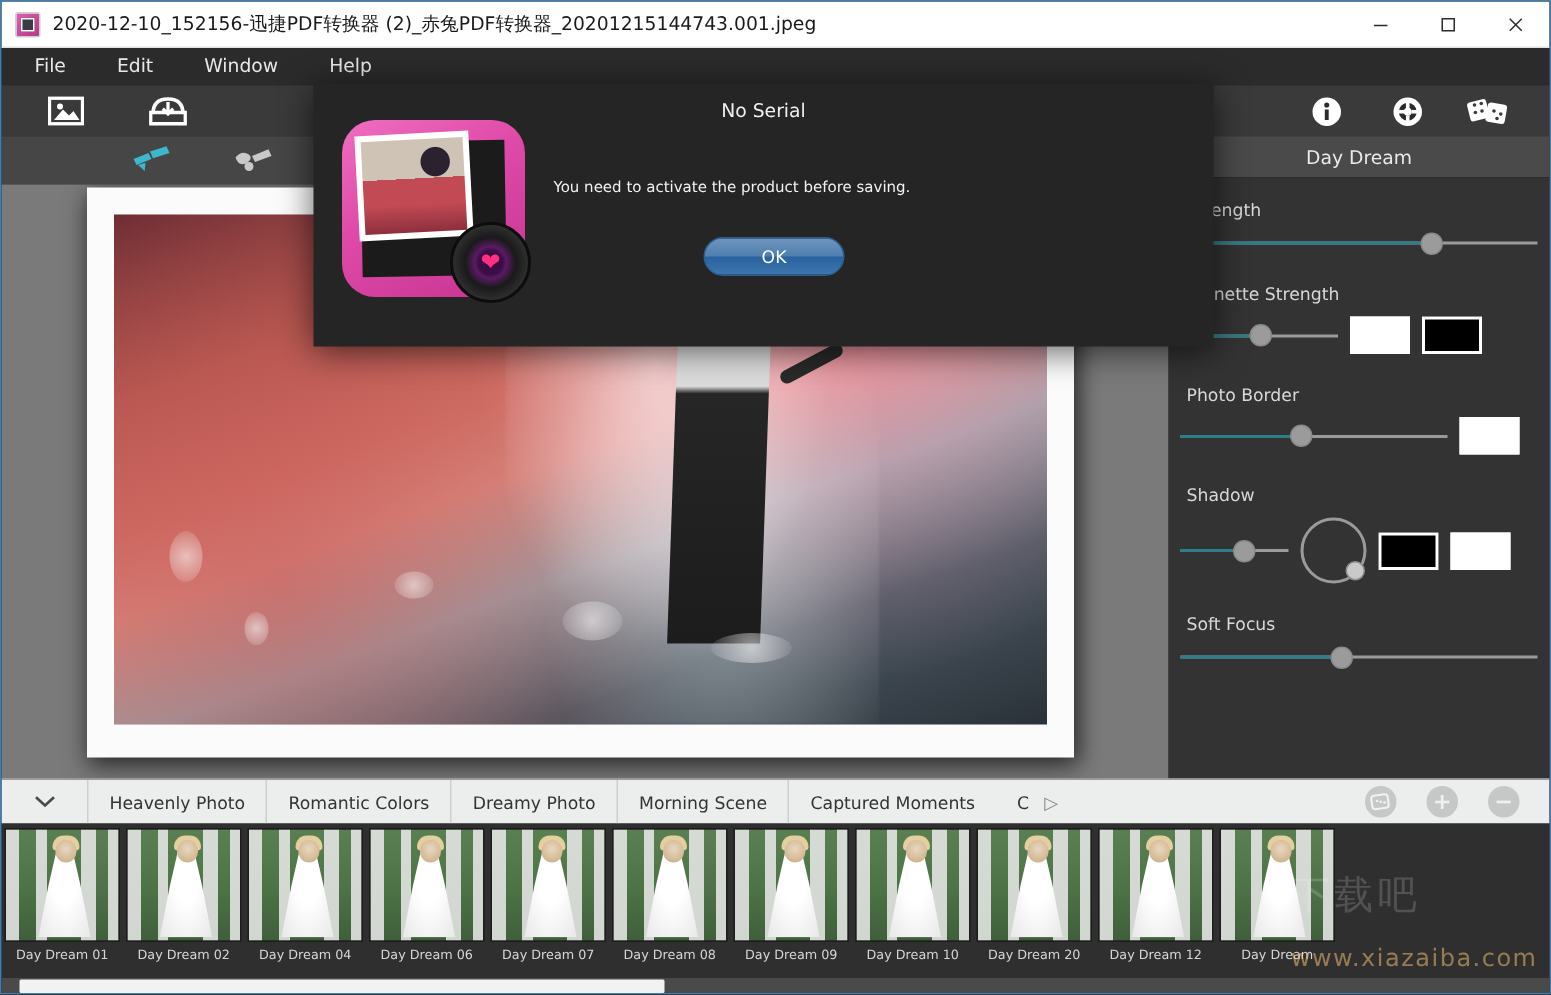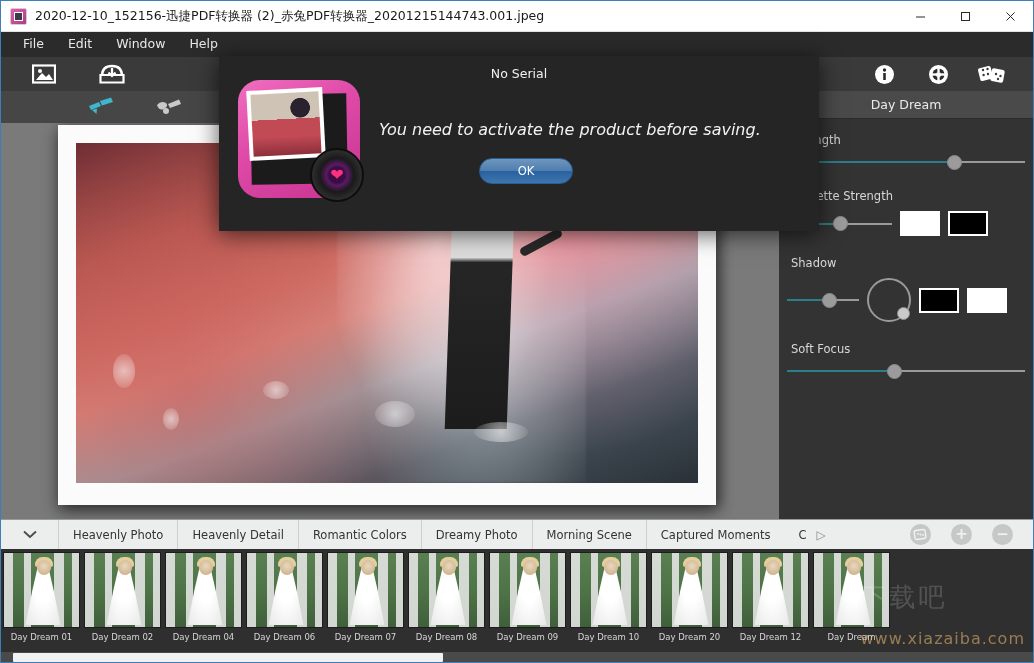--- a/index.html
+++ b/index.html
@@ -38,21 +38,21 @@
   .win-buttons { margin-left:auto; display:flex; height:31px; }
   .win-btn {
     width:45px; height:31px; display:flex; align-items:center; justify-content:center;
     color:#2b2b2b; font-size:13px; line-height:1;
   }
 
   
   .menubar {
     position:absolute; left:0; top:31px; width:1032px; height:25px;
     background:#2b2b2b; display:flex; align-items:center;
-    padding-left:10px; gap:0;
+    padding-left:10px; gap:10px;
   }
   .menu-item {
     font-size:12.5px; color:#e8e8e8; padding:3px 12px; line-height:1;
   }
 
   
   .toolbar {
     position:absolute; left:0; top:56px; width:1032px; height:34px;
     background:#3a3a3a; display:flex; align-items:center;
   }
@@ -227,21 +227,21 @@
   
   .watermark {
     position:absolute; right:8px; bottom:14px; 
     pointer-events:none;
   }
   .wm-big { font-size:26px; color:rgba(255,255,255,.17); letter-spacing:3px; line-height:1; }
   .wm-small { font-size:16px; color:rgba(255,200,120,.5); letter-spacing:1px; margin-top:19px; }
 
   
   .dialog {
-    position:absolute; left:218px; top:55px; width:600px; height:175px;
+    position:absolute; left:208px; top:55px; width:600px; height:175px;
     background:#252525; box-shadow:0 3px 22px rgba(0,0,0,.65);
     z-index:50;
   }
   .dlg-title {
     height:34px; display:flex; align-items:center; justify-content:center;
     font-size:12.5px; color:#f0f0f0;
   }
   .dlg-body { display:flex; height:118px; }
   .dlg-icon { width:160px; display:flex; align-items:flex-start; justify-content:center; }
   .icon-art {
@@ -269,21 +269,21 @@
     border-radius:50%;
     background:radial-gradient(circle at 50% 50%, #3a0d44 0 22%, #5a1a63 30%, #1a1a1a 48%, #2e2e2e 70%, #111 100%);
     border:2px solid #0d0d0d;
     display:flex; align-items:center; justify-content:center;
   }
   .icon-art .lens .heart { font-size:16px; color:#ff2f82; line-height:1; }
   .dlg-msg {
     flex:1 1 auto; position:relative;
   }
   .dlg-text {
-    font-size:16px; color:#f2f2f2; padding-top:30px;font-style:italic;
+    font-size:10px; color:#f2f2f2; padding-top:30px;
   }
   .ok-btn {
     position:absolute; left:100px; top:68px; width:94px; height:26px;
     border-radius:13px;
     background:linear-gradient(180deg,#6f96bd 0%, #4f7fb0 48%, #29629f 52%, #3e76ad 100%);
     border:1px solid #2a5f95;
     display:flex; align-items:center; justify-content:center;
     color:#ffffff; font-size:11.5px;
   }
 </style>
@@ -434,20 +434,31 @@
           <div class="slider" style="max-width:105px;">
             <div class="track"></div>
             <div class="fill" style="width:50%;"></div>
             <div class="knob" style="left:50%;"></div>
           </div>
           <div class="swatch" style="background:#ffffff;"></div>
           <div class="swatch" style="background:#000000;"></div>
         </div>
       </div>
 
+      <div class="ctrl">
+        <div class="ctrl-label">Photo Border</div>
+        <div class="ctrl-row">
+          <div class="slider" style="max-width:178px;">
+            <div class="track"></div>
+            <div class="fill" style="width:45%;"></div>
+            <div class="knob" style="left:45%;"></div>
+          </div>
+          <div class="swatch" style="background:#ffffff;"></div>
+        </div>
+      </div>
 
       <div class="ctrl">
         <div class="ctrl-label">Shadow</div>
         <div class="ctrl-row">
           <div class="slider" style="max-width:72px;">
             <div class="track"></div>
             <div class="fill" style="width:58%;"></div>
             <div class="knob" style="left:58%;"></div>
           </div>
           <div class="dial">
@@ -472,21 +483,20 @@
     </div>
   </div>
 
   <div class="tabbar">
     <div class="tab-collapse">
       <svg width="14" height="9" viewBox="0 0 14 9">
           <path d="M1 1.5 L7 7 L13 1.5" fill="none" stroke="#4a4a4a" stroke-width="1.8"></path>
         </svg>
     </div>
     <div class="tab">Heavenly Photo</div>
-    <div class="tab">Heavenly Detail</div>
     <div class="tab">Romantic Colors</div>
     <div class="tab">Dreamy Photo</div>
     <div class="tab">Morning Scene</div>
     <div class="tab" style="border-right:none;">Captured Moments</div>
     <div class="tab clipped" style="border-right:none;">C</div>
     <div class="tab-arrow">▷</div>
     <div class="tab-actions">
       <div class="circ-btn">
         <svg width="15" height="15" viewBox="0 0 15 15">
           <rect x="1.5" y="3" width="11" height="9" rx="2" fill="none" stroke="#f2f2f2" stroke-width="1.4" transform="rotate(-8 7 7.5)"></rect>

